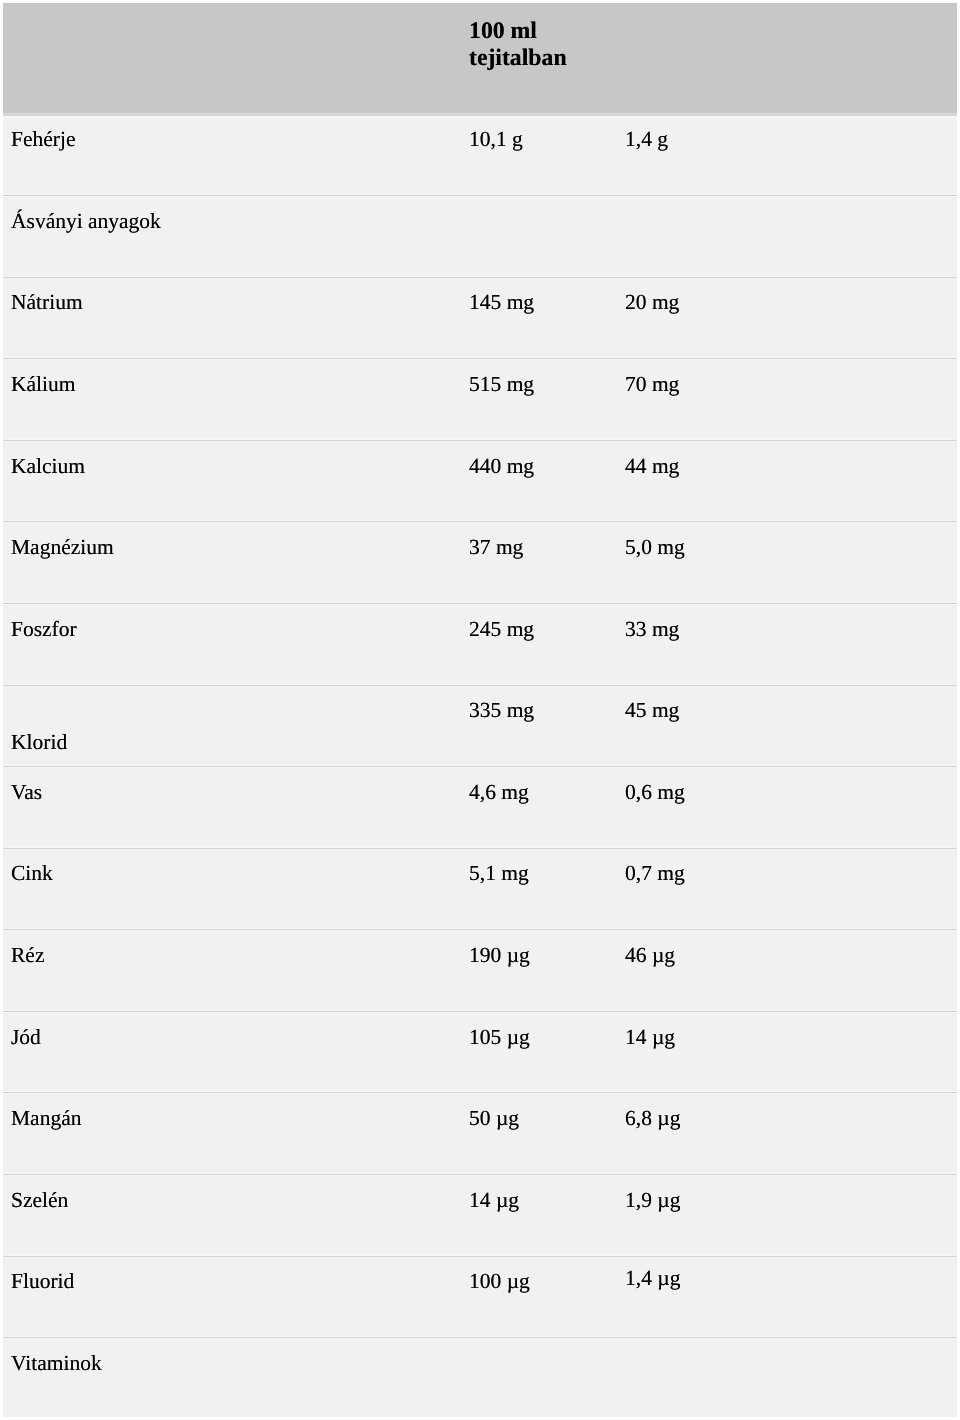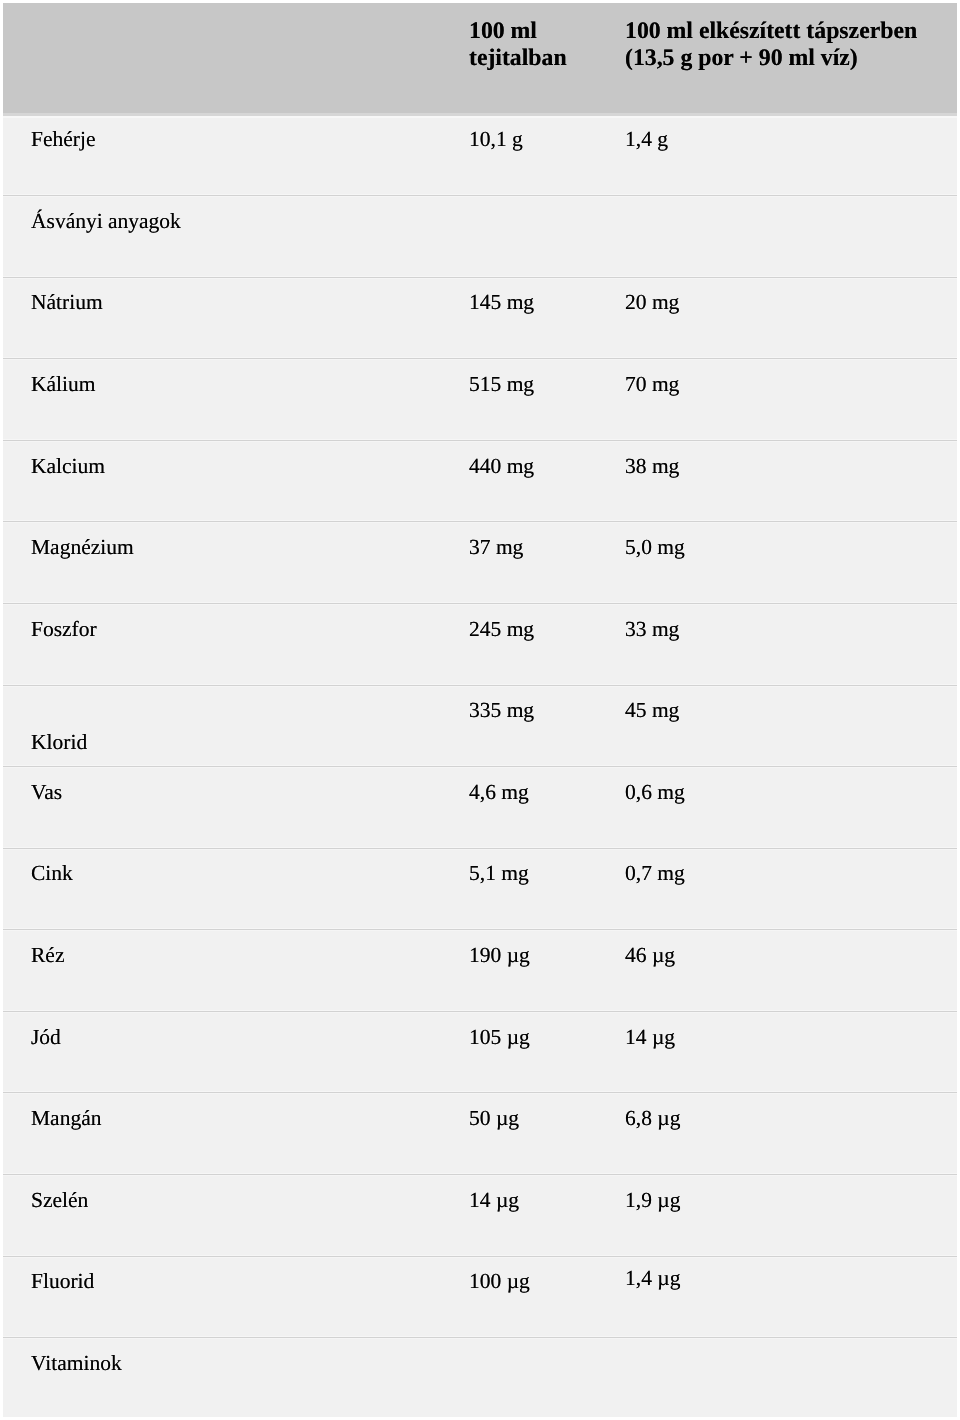--- a/index.html
+++ b/index.html
@@ -17,40 +17,38 @@
   .row{position:absolute;left:0;width:954px;background:#f1f1f1;}
   .rsepw{position:absolute;left:0;width:954px;height:1px;background:#f6f6f6;z-index:4;}
   .rsep {position:absolute;left:0;width:954px;height:1px;background:#d2d2d2;z-index:4;}
   .rsepb{position:absolute;left:0;width:954px;height:1px;background:#f5f5f5;z-index:4;}
 
   .cell{position:absolute;white-space:nowrap;color:#000;z-index:10;will-change:opacity;opacity:0.999;
         text-shadow:0 0 0.35px rgba(0,0,0,0.7);}
   .hcell{font-weight:bold;font-size:23.75px;line-height:27px;}
   .dcell{font-size:21.5px;line-height:25px;}
 
-  .c1{left:28px;text-align:right;}
+  .c1{left:8px;text-align:right;}
   .c2{left:466px;}
   .c3{left:622px;}
   .hl1{top:15px;}
   .hl2{top:42px;}
 </style>
 </head>
 <body>
 
 <div class="page">
   <div class="tbl">
 
     <div class="hdr"></div>
     <div class="hdr-sep"></div>
     <div class="hdr-sep2"></div>
 
     <div class="cell hcell c2 hl1">100 ml</div>
     <div class="cell hcell c2 hl2">tejitalban</div>
-    <div class="cell hcell c3 hl1">100 ml elkészített tápszerben</div>
-    <div class="cell hcell c3 hl2">(13,5 g por + 90 ml víz)</div>
 
     <div id="rows">
       <div class="row" style="top: 111px; height: 81.58px;"></div>
 
       <div class="cell dcell c1" style="top: 124.2px;">Fehérje</div>
       <div class="cell dcell c2" style="top: 124.2px;">10,1 g</div>
       <div class="cell dcell c3" style="top: 124.2px;">1,4 g</div>
 
       <div class="row" style="top: 192.58px; height: 81.58px;"></div>
       <div class="rsepw" style="top: 191.08px;"></div>
@@ -75,21 +73,21 @@
       <div class="cell dcell c1" style="top: 368.94px;">Kálium</div>
       <div class="cell dcell c2" style="top: 368.94px;">515 mg</div>
       <div class="cell dcell c3" style="top: 368.94px;">70 mg</div>
 
       <div class="row" style="top: 437.32px; height: 81.58px;"></div>
       <div class="rsepw" style="top: 435.82px;"></div>
       <div class="rsep" style="top: 436.82px;"></div>
       <div class="rsepb" style="top: 437.82px;"></div>
       <div class="cell dcell c1" style="top: 450.52px;">Kalcium</div>
       <div class="cell dcell c2" style="top: 450.52px;">440 mg</div>
-      <div class="cell dcell c3" style="top: 450.52px;">38 mg</div>
+      <div class="cell dcell c3" style="top: 450.52px;">44 mg</div>
 
       <div class="row" style="top: 518.9px; height: 81.58px;"></div>
       <div class="rsepw" style="top: 517.4px;"></div>
       <div class="rsep" style="top: 518.4px;"></div>
       <div class="rsepb" style="top: 519.4px;"></div>
       <div class="cell dcell c1" style="top: 532.1px;">Magnézium</div>
       <div class="cell dcell c2" style="top: 532.1px;">37 mg</div>
       <div class="cell dcell c3" style="top: 532.1px;">5,0 mg</div>
 
       <div class="row" style="top: 600.48px; height: 81.58px;"></div>

